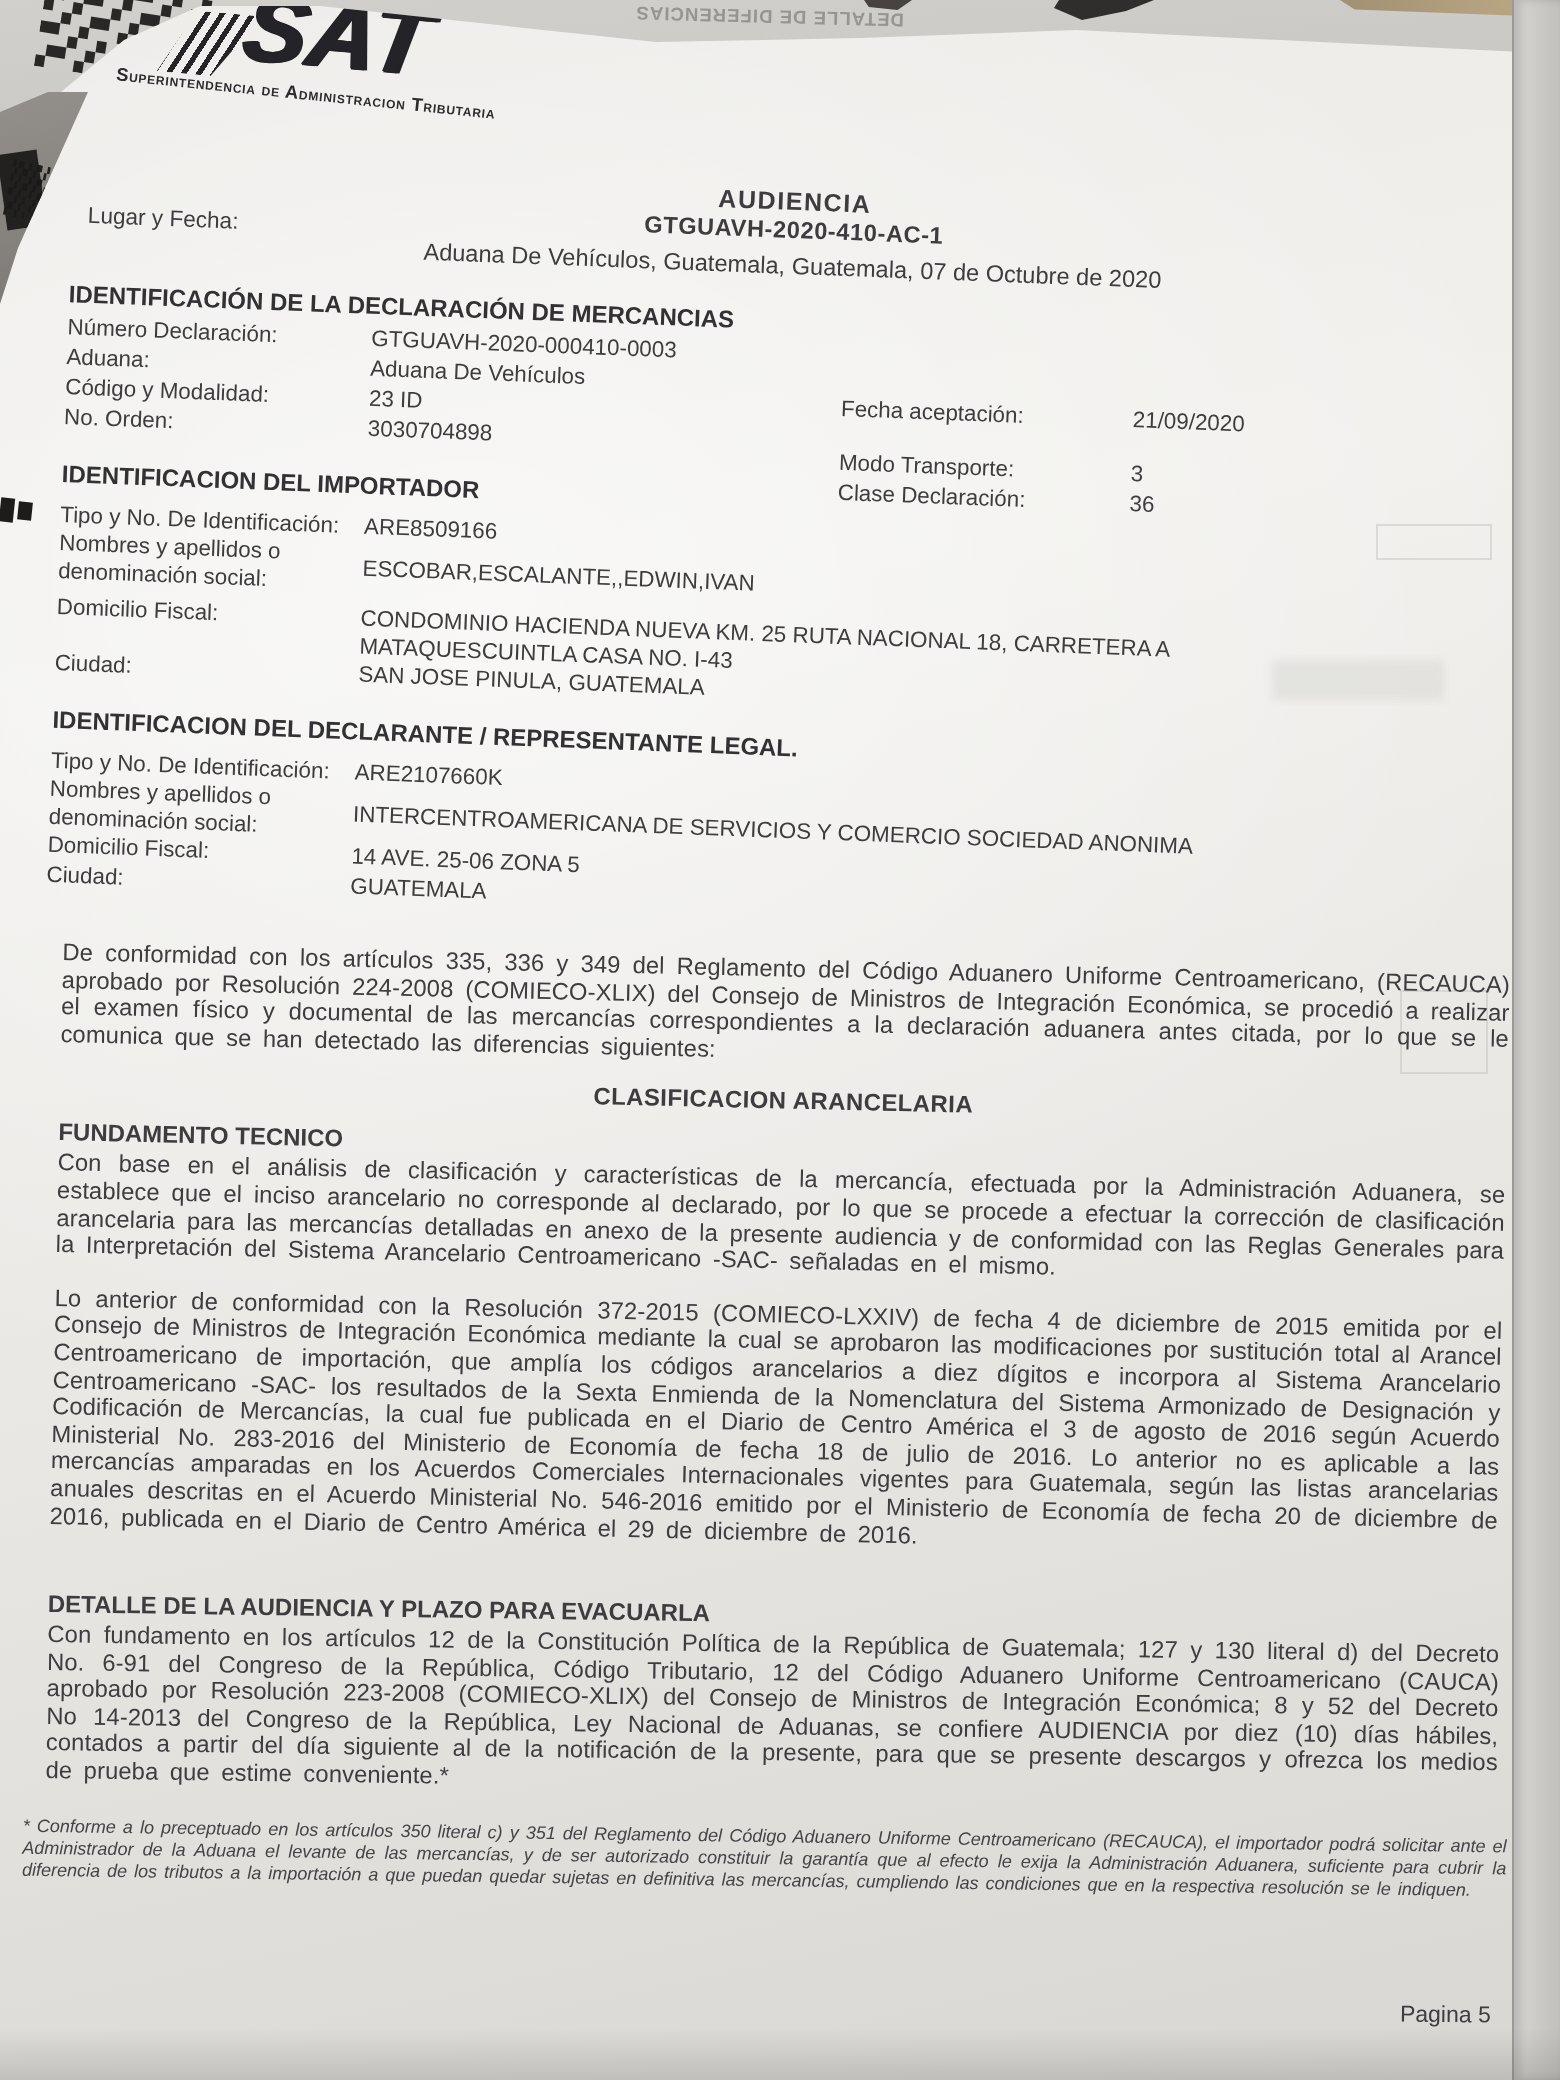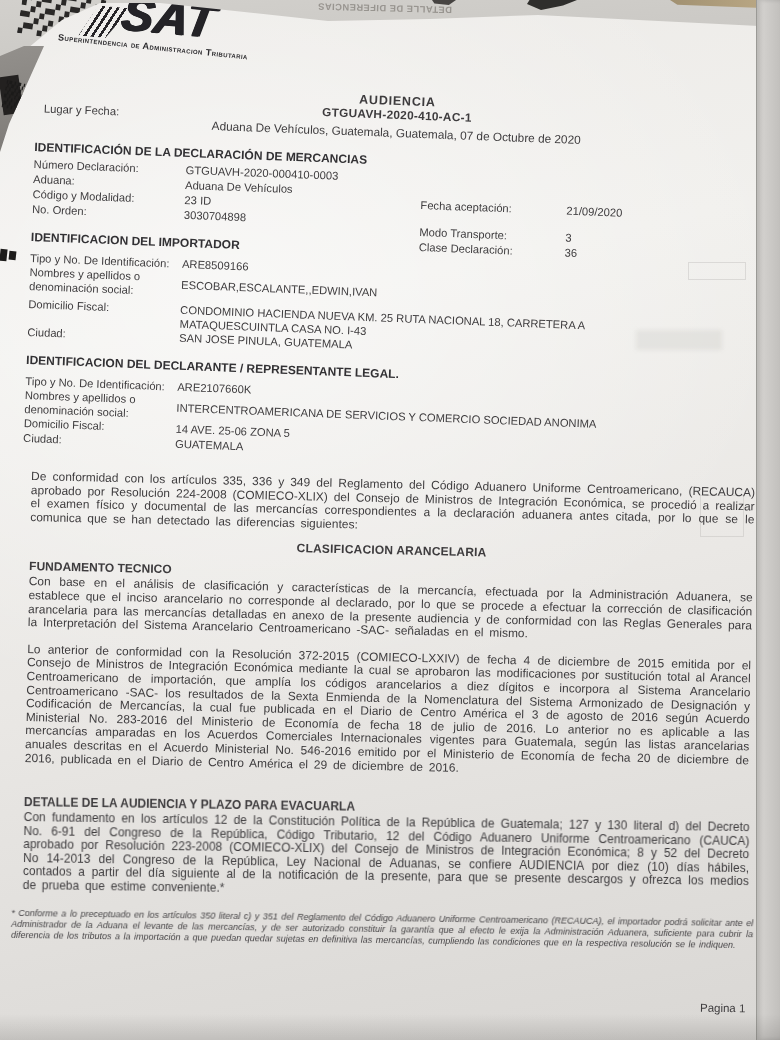--- a/index.html
+++ b/index.html
@@ -294,14 +294,14 @@
   </div>
 
   <div class="g3">
     <div class="det-head">DETALLE DE LA AUDIENCIA Y PLAZO PARA EVACUARLA</div>
     <div class="para">Con fundamento en los artículos 12 de la Constitución Política de la República de Guatemala; 127 y 130 literal d) del Decreto No. 6-91 del Congreso de la República, Código Tributario, 12 del Código Aduanero Uniforme Centroamericano (CAUCA) aprobado por Resolución 223-2008 (COMIECO-XLIX) del Consejo de Ministros de Integración Económica; 8 y 52 del Decreto No 14-2013 del Congreso de la República, Ley Nacional de Aduanas, se confiere AUDIENCIA por diez (10) días hábiles, contados a partir del día siguiente al de la notificación de la presente, para que se presente descargos y ofrezca los medios de prueba que estime conveniente.*</div>
     <div class="footnote">* Conforme a lo preceptuado en los artículos 350 literal c) y 351 del Reglamento del Código Aduanero Uniforme Centroamericano (RECAUCA), el importador podrá solicitar ante el Administrador de la Aduana el levante de las mercancías, y de ser autorizado constituir la garantía que al efecto le exija la Administración Aduanera, suficiente para cubrir la diferencia de los tributos a la importación a que puedan quedar sujetas en definitiva las mercancías, cumpliendo las condiciones que en la respectiva resolución se le indiquen.</div>
   </div>
 
 </div>
 
-<div class="pagina">Pagina 1</div>
+<div class="pagina">Pagina 5</div>
 <div class="bottom-shade"></div>
 
 </body></html>

